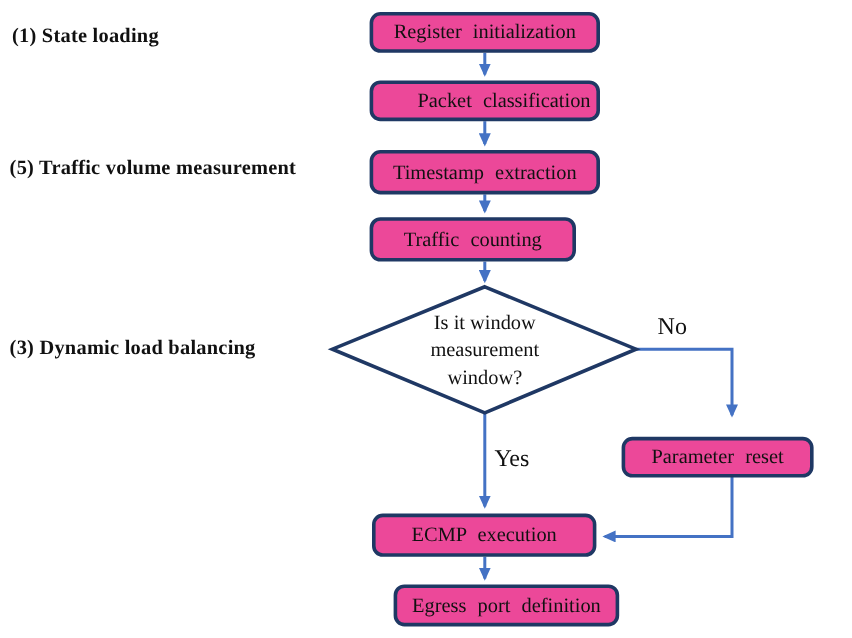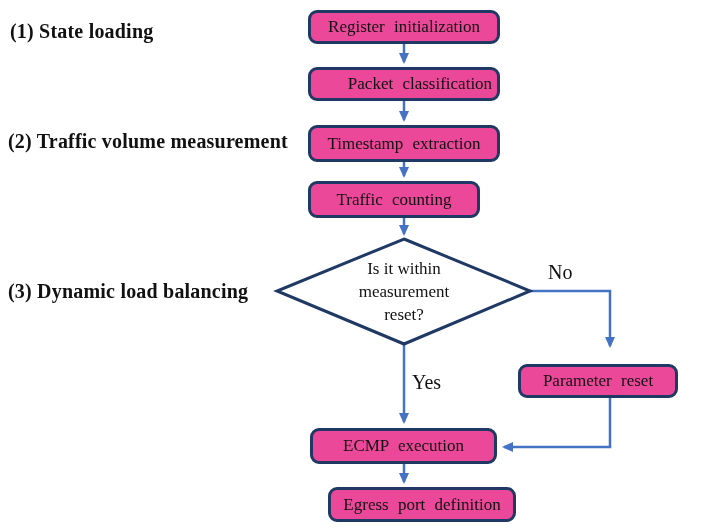--- a/index.html
+++ b/index.html
@@ -16,21 +16,21 @@
   .canvas{
     position:relative;
     width:710px;
     height:532px;
     background:var(--background);
     overflow:hidden;
   }
   .section-label{
     position:absolute;
     font-weight:bold;
-    font-size:20px;
+    font-size:17px;
     color:var(--text);
     white-space:nowrap;
     letter-spacing:.2px;
   }
   .node{
     position:absolute;
     box-sizing:border-box;
     background:#ec4899;
     border:3px solid var(--node-border);
     border-radius:9px;
@@ -96,29 +96,29 @@
     <path class="flow" d="M404,162 L404,176" marker-end="url(#ah)"></path>
     <path class="flow" d="M404,218 L404,234" marker-end="url(#ah)"></path>
     <path class="flow" d="M404,344 L404,422" marker-end="url(#ah)"></path>
     <path class="flow" d="M530,291 L610,291 L610,346" marker-end="url(#ah)"></path>
     <path class="flow" d="M610,386 L610,447 L504,447" marker-end="url(#ah)"></path>
     <path class="flow" d="M404,464 L404,482" marker-end="url(#ah)"></path>
     <polygon class="diamond-shape" points="404,239 530,291 404,344 277,291"></polygon>
   </svg>
 
   <div class="section-label" style="left:10px;top:20px;">(1) State loading</div>
-  <div class="section-label" style="left:8px;top:130px;">(2) Traffic volume measurement</div>
+  <div class="section-label" style="left:8px;top:130px;">(5) Traffic volume measurement</div>
   <div class="section-label" style="left:8px;top:280px;">(3) Dynamic load balancing</div>
 
   <div class="node" style="left:308px;top:10px;width:192px;height:34px;">Register initialization</div>
   <div class="node" style="left:308px;top:67px;width:192px;height:34px;padding-left:32px;">Packet classification</div>
   <div class="node" style="left:308px;top:125px;width:192px;height:37px;">Timestamp extraction</div>
   <div class="node" style="left:308px;top:181px;width:172px;height:37px;">Traffic counting</div>
   <div class="node" style="left:518px;top:364px;width:160px;height:34px;">Parameter reset</div>
   <div class="node" style="left:310px;top:428px;width:187px;height:36px;">ECMP execution</div>
   <div class="node" style="left:328px;top:487px;width:188px;height:35px;">Egress port definition</div>
 
-  <div class="decision-text">Is it within measurement reset?</div>
+  <div class="decision-text">Is it window measurement window?</div>
 
   <div class="branch-label" style="left:412px;top:371px;">Yes</div>
   <div class="branch-label" style="left:548px;top:261px;">No</div>
 
 </div>
 
 </body></html>

